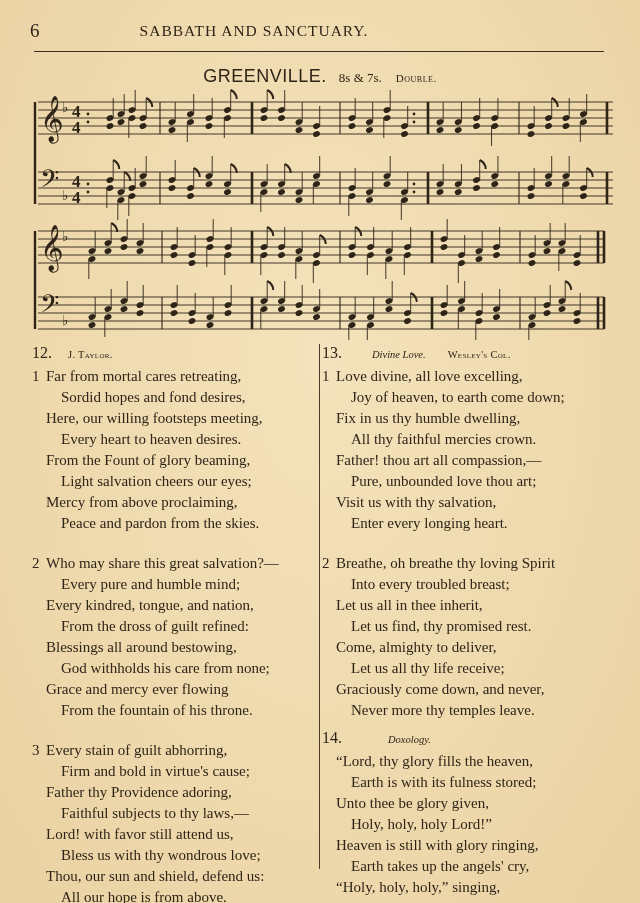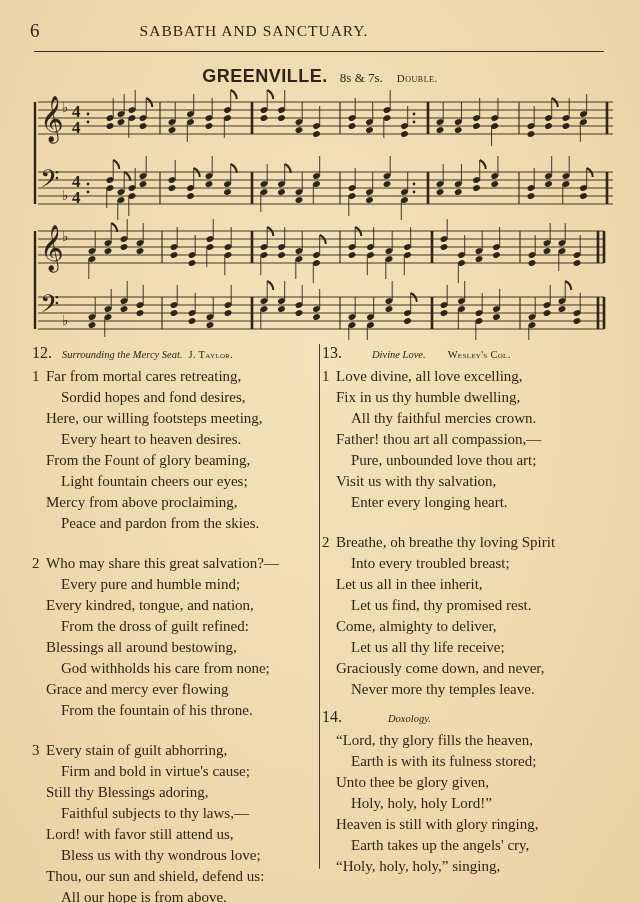--- a/index.html
+++ b/index.html
@@ -9,21 +9,21 @@
     background-image: radial-gradient(ellipse at 50% 40%, #f3e2bb 0%, #eed9ad 60%, #e9d2a3 100%);
     color:#2e2418;
     font-family:"DejaVu Serif", "Liberation Serif", serif;
     position:relative;
   }
   .abs { position:absolute; }
   #page-number { left:30px; top:20px; font-size:19px; font-family:"Liberation Serif", serif; }
   #running-head { left:0; width:508px; text-align:center; top:22px; font-size:15.5px; letter-spacing:1px; font-family:"Liberation Serif", serif; }
   #head-rule { left:34px; top:51px; width:570px; height:0; border-top:1.5px solid #3a2e20; }
   #tune-header { left:0; width:640px; text-align:center; top:66px; font-family:"Liberation Serif", serif; }
-  #tune-name { font-family:"Liberation Sans", sans-serif; font-weight:bold; font-size:18px; letter-spacing:0.5px; }
+  #tune-name { font-family:"Liberation Sans", sans-serif; font-weight:normal; font-size:18px; letter-spacing:0.5px; }
   #tune-meter { font-size:13px; margin-left:8px; }
   #tune-type { font-size:11px; margin-left:10px; letter-spacing:0.5px; font-variant:small-caps; }
   #music { left:0; top:80px; width:640px; height:260px; }
   .col { position:absolute; top:340px; font-family:"Liberation Serif", serif; font-size:15px; line-height:21px; }
   #col-left { left:32px; width:286px; }
   #col-right { left:322px; width:296px; }
   #col-divider { left:319px; top:344px; width:0; height:525px; border-left:1px solid #4a3c2a; }
   .hymn-head { display:flex; align-items:baseline; white-space:nowrap; }
   .hymn-num { font-size:16px; font-family:"Liberation Serif", serif; margin-right:10px; line-height:26px; }
   .hymn-title { font-style:italic; font-size:10.5px; }
@@ -459,70 +459,70 @@
       <line x1="35" x2="35" y1="231" y2="329" stroke="#2e2418" stroke-width="2.4"></line>
     </g>
   </svg>
 
 <div class="abs" id="col-divider"></div>
 
 <div class="col" id="col-left">
   <div class="hymn">
     <div class="hymn-head">
       <span class="hymn-num">12.</span>
-      <span class="hymn-title">Surrounding the Mercy Seat.</span>
       <span class="hymn-author">J. Taylor.</span>
     </div>
     <div class="stanzas">
         <div class="stanza">
           <div class="line"><span class="sn">1</span><span>Far from mortal cares retreating,</span></div>
           <div class="line indent" style="padding-left: 29px;"><span>Sordid hopes and fond desires,</span></div>
           <div class="line" style="padding-left: 14px;"><span>Here, our willing footsteps meeting,</span></div>
           <div class="line indent" style="padding-left: 29px;"><span>Every heart to heaven desires.</span></div>
           <div class="line" style="padding-left: 14px;"><span>From the Fount of glory beaming,</span></div>
-          <div class="line indent" style="padding-left: 29px;"><span>Light fountain cheers our eyes;</span></div>
+          <div class="line indent" style="padding-left: 29px;"><span>Light salvation cheers our eyes;</span></div>
           <div class="line" style="padding-left: 14px;"><span>Mercy from above proclaiming,</span></div>
           <div class="line indent" style="padding-left: 29px;"><span>Peace and pardon from the skies.</span></div>
         </div>
         <div class="gap"></div>
         <div class="stanza">
           <div class="line"><span class="sn">2</span><span>Who may share this great salvation?—</span></div>
           <div class="line indent" style="padding-left: 29px;"><span>Every pure and humble mind;</span></div>
           <div class="line" style="padding-left: 14px;"><span>Every kindred, tongue, and nation,</span></div>
           <div class="line indent" style="padding-left: 29px;"><span>From the dross of guilt refined:</span></div>
           <div class="line" style="padding-left: 14px;"><span>Blessings all around bestowing,</span></div>
           <div class="line indent" style="padding-left: 29px;"><span>God withholds his care from none;</span></div>
           <div class="line" style="padding-left: 14px;"><span>Grace and mercy ever flowing</span></div>
           <div class="line indent" style="padding-left: 29px;"><span>From the fountain of his throne.</span></div>
         </div>
         <div class="gap"></div>
         <div class="stanza">
           <div class="line"><span class="sn">3</span><span>Every stain of guilt abhorring,</span></div>
           <div class="line indent" style="padding-left: 29px;"><span>Firm and bold in virtue's cause;</span></div>
-          <div class="line" style="padding-left: 14px;"><span>Still thy Blessings adoring,</span></div>
+          <div class="line" style="padding-left: 14px;"><span>Father thy Providence adoring,</span></div>
           <div class="line indent" style="padding-left: 29px;"><span>Faithful subjects to thy laws,—</span></div>
           <div class="line" style="padding-left: 14px;"><span>Lord! with favor still attend us,</span></div>
           <div class="line indent" style="padding-left: 29px;"><span>Bless us with thy wondrous love;</span></div>
           <div class="line" style="padding-left: 14px;"><span>Thou, our sun and shield, defend us:</span></div>
           <div class="line indent" style="padding-left: 29px;"><span>All our hope is from above.</span></div>
         </div>
       </div>
   </div>
 </div>
 
 <div class="col" id="col-right">
   <div class="hymn">
     <div class="hymn-head">
       <span class="hymn-num">13.</span>
       <span class="hymn-title" style="margin-left:20px">Divine Love.</span>
       <span class="hymn-author" style="margin-left:22px">Wesley's Col.</span>
     </div>
     <div class="stanzas">
         <div class="stanza">
           <div class="line"><span class="sn">1</span><span>Love divine, all love excelling,</span></div>
+          <div class="line indent" style="padding-left: 29px;"><span>Joy of heaven, to earth come down;</span></div>
           <div class="line" style="padding-left: 14px;"><span>Fix in us thy humble dwelling,</span></div>
           <div class="line indent" style="padding-left: 29px;"><span>All thy faithful mercies crown.</span></div>
           <div class="line" style="padding-left: 14px;"><span>Father! thou art all compassion,—</span></div>
           <div class="line indent" style="padding-left: 29px;"><span>Pure, unbounded love thou art;</span></div>
           <div class="line" style="padding-left: 14px;"><span>Visit us with thy salvation,</span></div>
           <div class="line indent" style="padding-left: 29px;"><span>Enter every longing heart.</span></div>
         </div>
         <div class="gap"></div>
         <div class="stanza">
           <div class="line"><span class="sn">2</span><span>Breathe, oh breathe thy loving Spirit</span></div>

